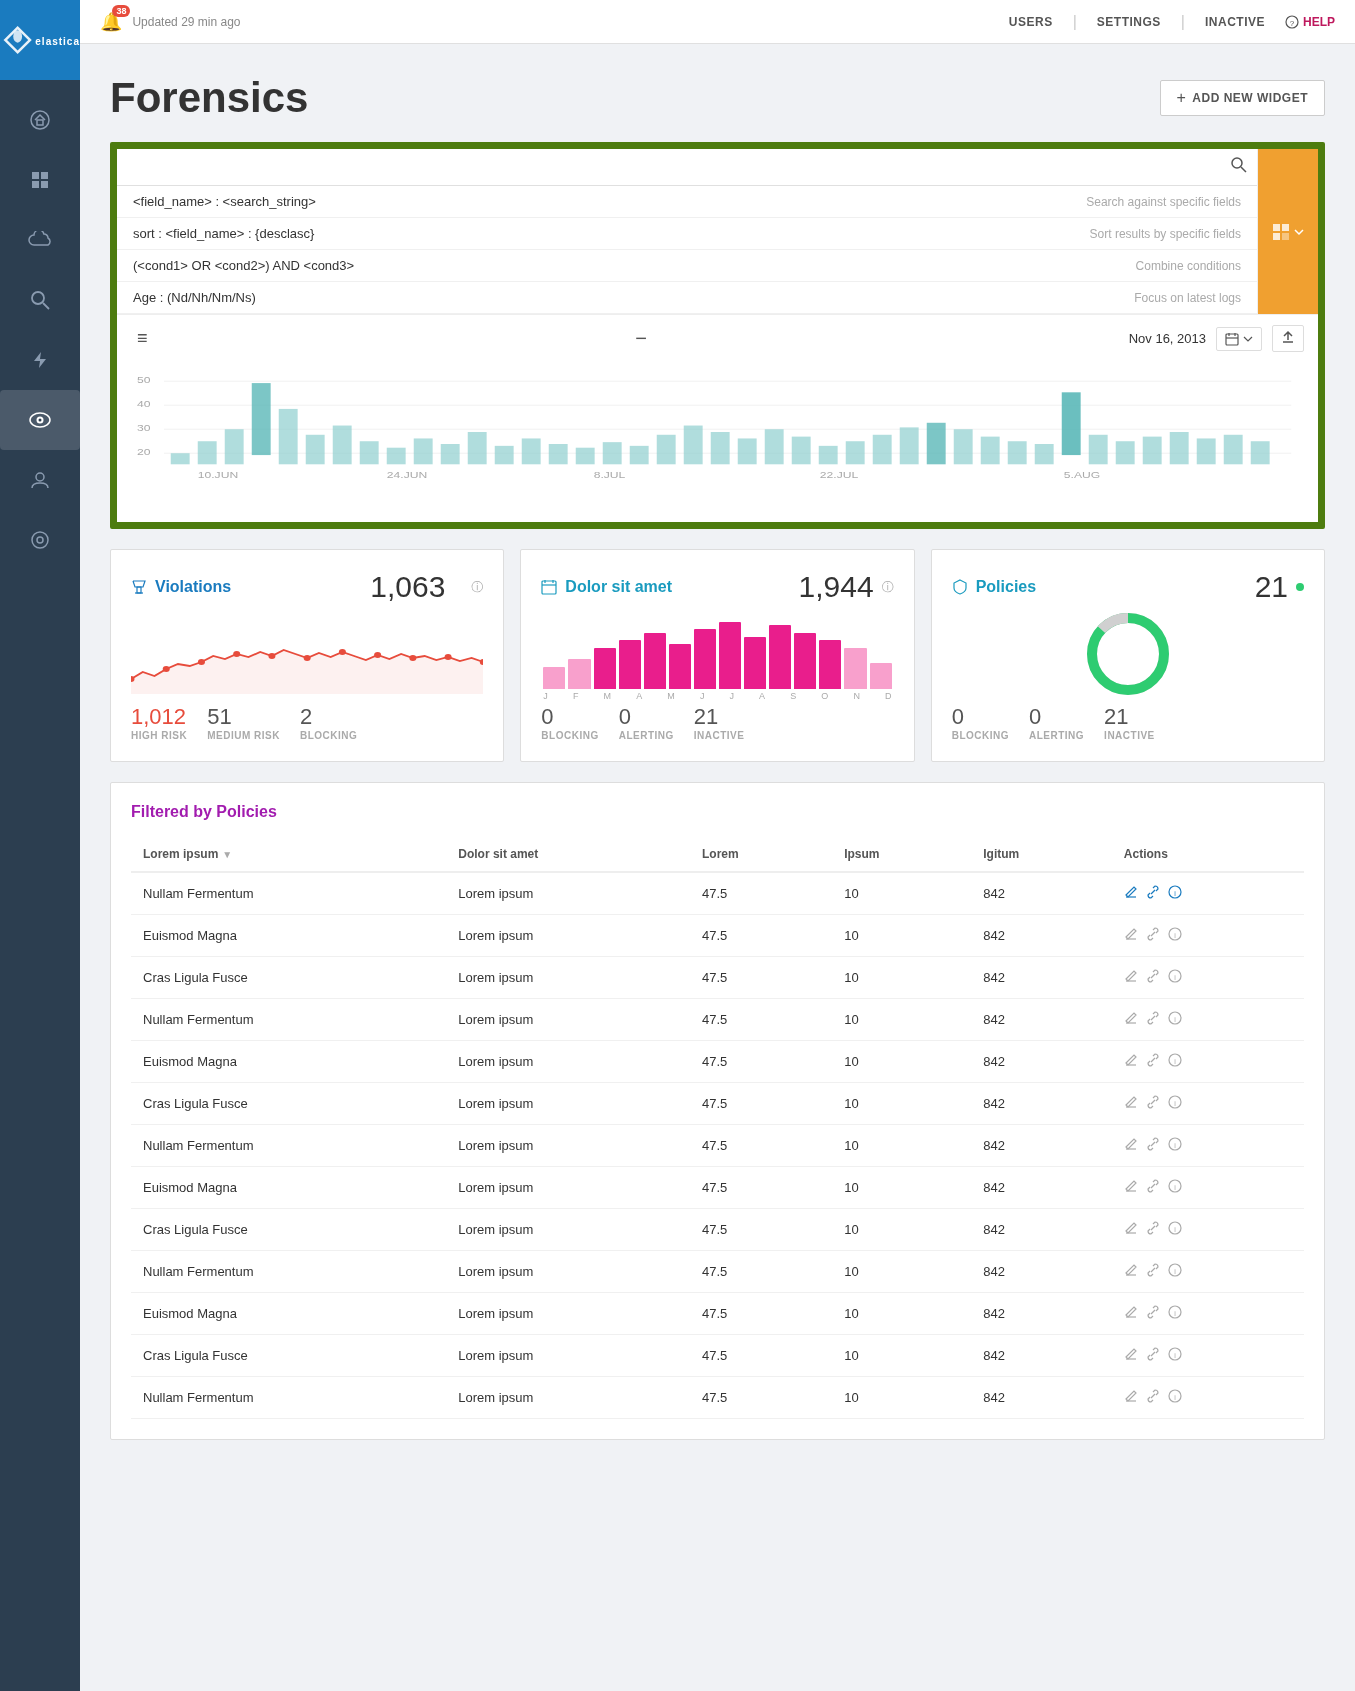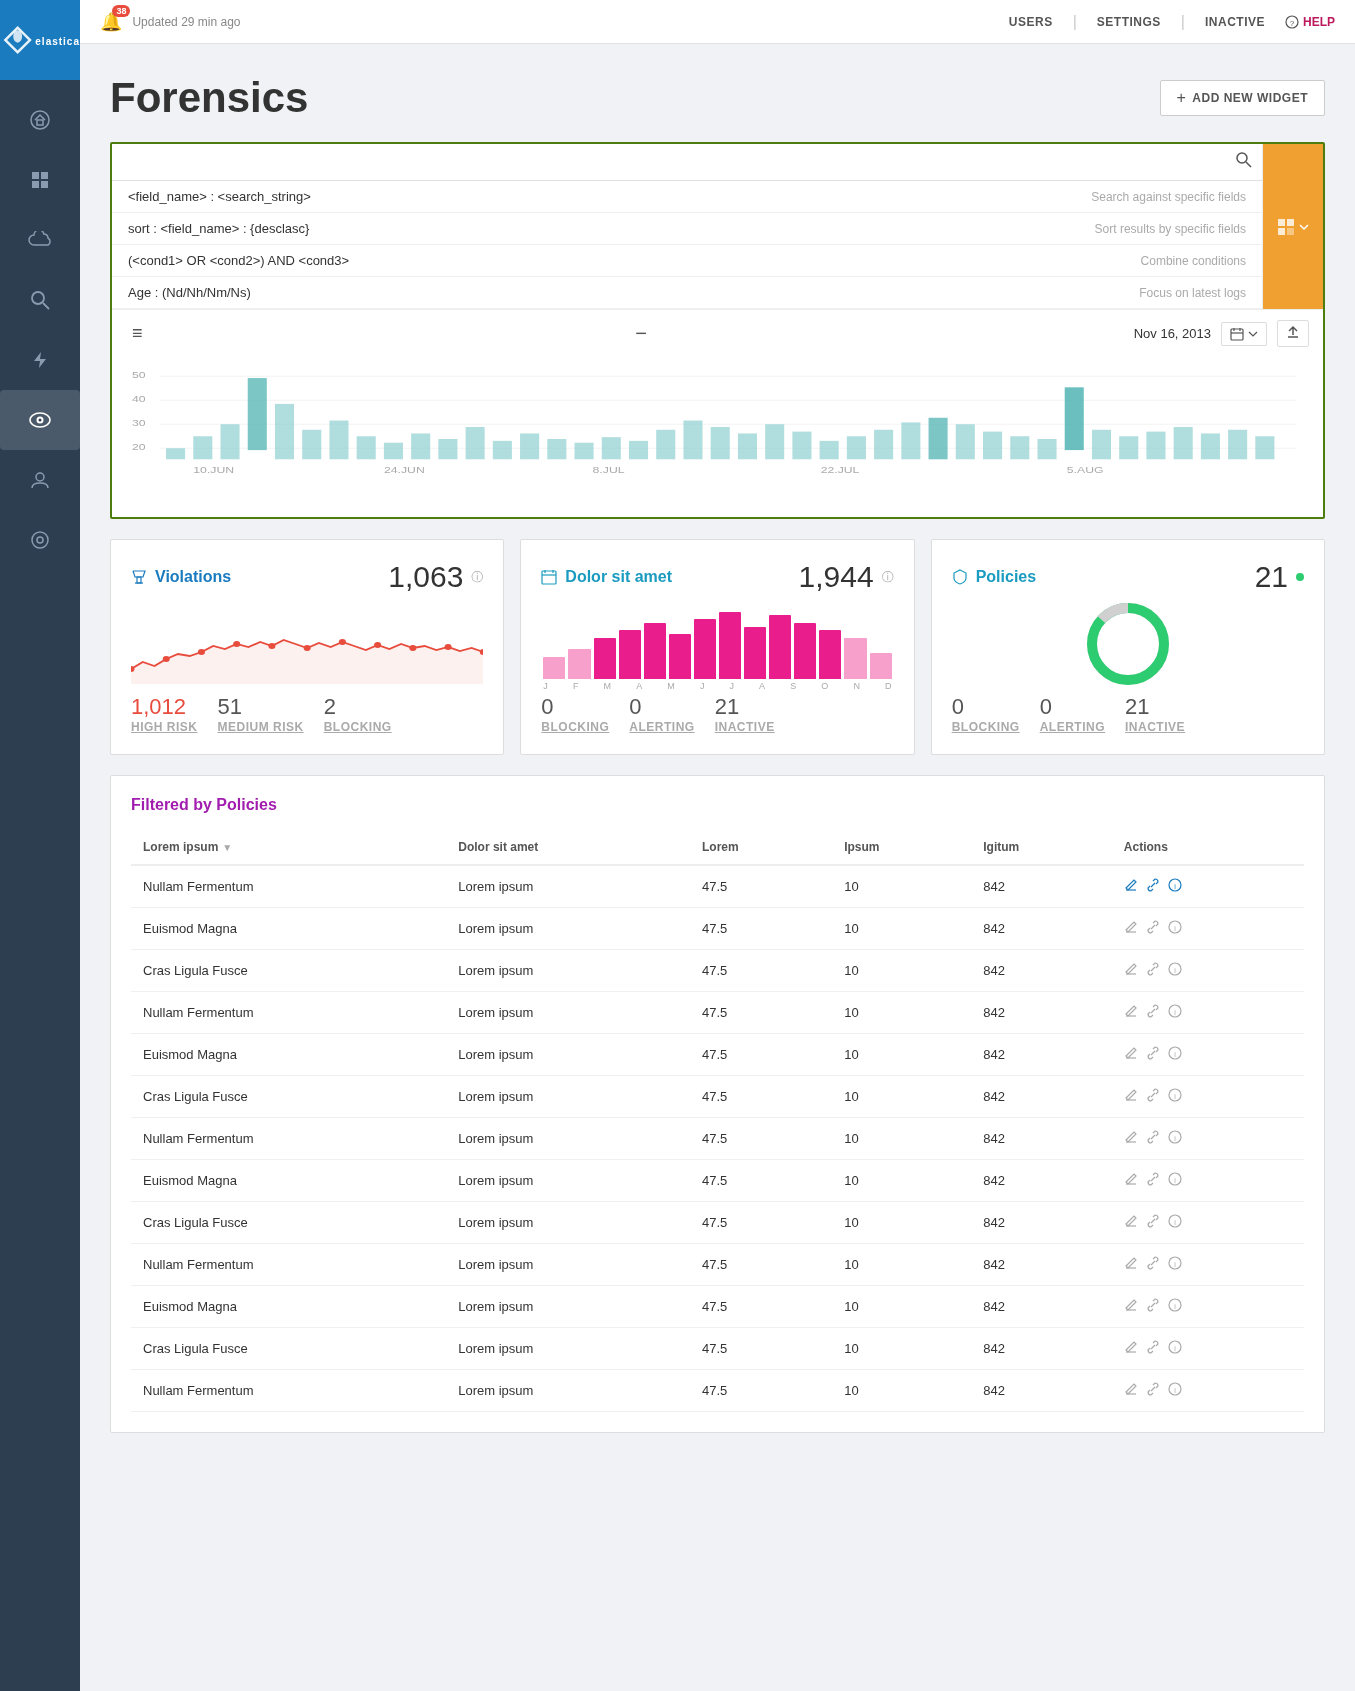--- a/index.html
+++ b/index.html
@@ -105,21 +105,21 @@
       display: flex; align-items: center; gap: 6px;
       background: white; border: 1px solid #ccc;
       padding: 8px 16px; font-size: 12px; font-weight: 600;
       letter-spacing: 0.5px; cursor: pointer; color: #555;
       border-radius: 2px;
     }
 
     
     .search-widget {
       background: white;
-      border: 2px solid #4d7c0f;
+      border: 7px solid #4d7c0f;
       border-radius: 2px;
       margin-bottom: 20px;
       position: relative;
     }
     .search-bar {
       display: flex; align-items: center;
       padding: 8px 10px;
       border-bottom: 1px solid #e0e0e0;
     }
     .search-input {
@@ -193,21 +193,21 @@
     .stat-count {
       font-size: 30px; font-weight: 300; color: #333;
     }
     .mini-chart { height: 80px; margin: 10px 0; }
     .mini-chart svg { width: 100%; height: 80px; }
     .stat-footer {
       display: flex; gap: 20px; align-items: flex-end;
     }
     .stat-number { font-size: 22px; font-weight: 300; }
     .stat-number.high-risk { color: #e74c3c; }
-    .stat-label { font-size: 12px; color: #aaa; font-weight: 600; letter-spacing: 0.5px; text-decoration: underline; }
+    .stat-label { font-size: 10px; color: #aaa; font-weight: 600; letter-spacing: 0.5px; }
 
     
     .donut-container {
       display: flex; justify-content: center; align-items: center;
       height: 80px; margin: 10px 0;
     }
 
     
     .table-section {
       background: white;
@@ -494,21 +494,21 @@
     <div class="stat-card">
       <div class="stat-card-header">
         <div class="stat-card-title violations">
           <svg width="16" height="16" viewBox="0 0 16 16">
               <path d="M2 2 L14 2 L12 8 L8 8 M2 2 L4 8 L8 8" stroke="#1a7bbf" stroke-width="1.2" fill="none"></path>
               <rect x="6" y="8" width="4" height="6" stroke="#1a7bbf" stroke-width="1.2" fill="none"></rect>
               <line x1="4" y1="14" x2="12" y2="14" stroke="#1a7bbf" stroke-width="1.2"></line>
             </svg>
           <span>Violations</span>
         </div>
-        <div style="display:flex;align-items:center;gap:8px;">
+        <div style="display:flex;align-items:center;gap:26px;">
           <span class="stat-count">1,063</span>
           <span style="font-size:12px;color:#aaa;cursor:pointer;">ⓘ</span>
         </div>
       </div>
       <div class="mini-chart">
         <svg viewBox="0 0 300 80" preserveAspectRatio="none" style="width:100%;height:80px;">
           <path class="line-chart-area" d="M0,65 L10,58 L20,62 L30,55 L40,50 L50,52 L60,48 L70,42 L80,45 L90,40 L100,43 L110,38 L120,42 L130,36 L140,40 L150,44 L160,39 L170,43 L180,38 L190,42 L200,46 L210,41 L220,45 L230,40 L240,44 L250,42 L260,46 L270,43 L280,47 L290,44 L300,48 L300,80 L0,80 Z" fill="rgba(231,76,60,0.1)"></path>
           <path d="M0,65 L10,58 L20,62 L30,55 L40,50 L50,52 L60,48 L70,42 L80,45 L90,40 L100,43 L110,38 L120,42 L130,36 L140,40 L150,44 L160,39 L170,43 L180,38 L190,42 L200,46 L210,41 L220,45 L230,40 L240,44 L250,42 L260,46 L270,43 L280,47 L290,44 L300,48" fill="none" stroke="#e74c3c" stroke-width="1.8"></path>
           <circle cx="0" cy="65" r="3" fill="#e74c3c"></circle>
           <circle cx="30" cy="55" r="3" fill="#e74c3c"></circle>

